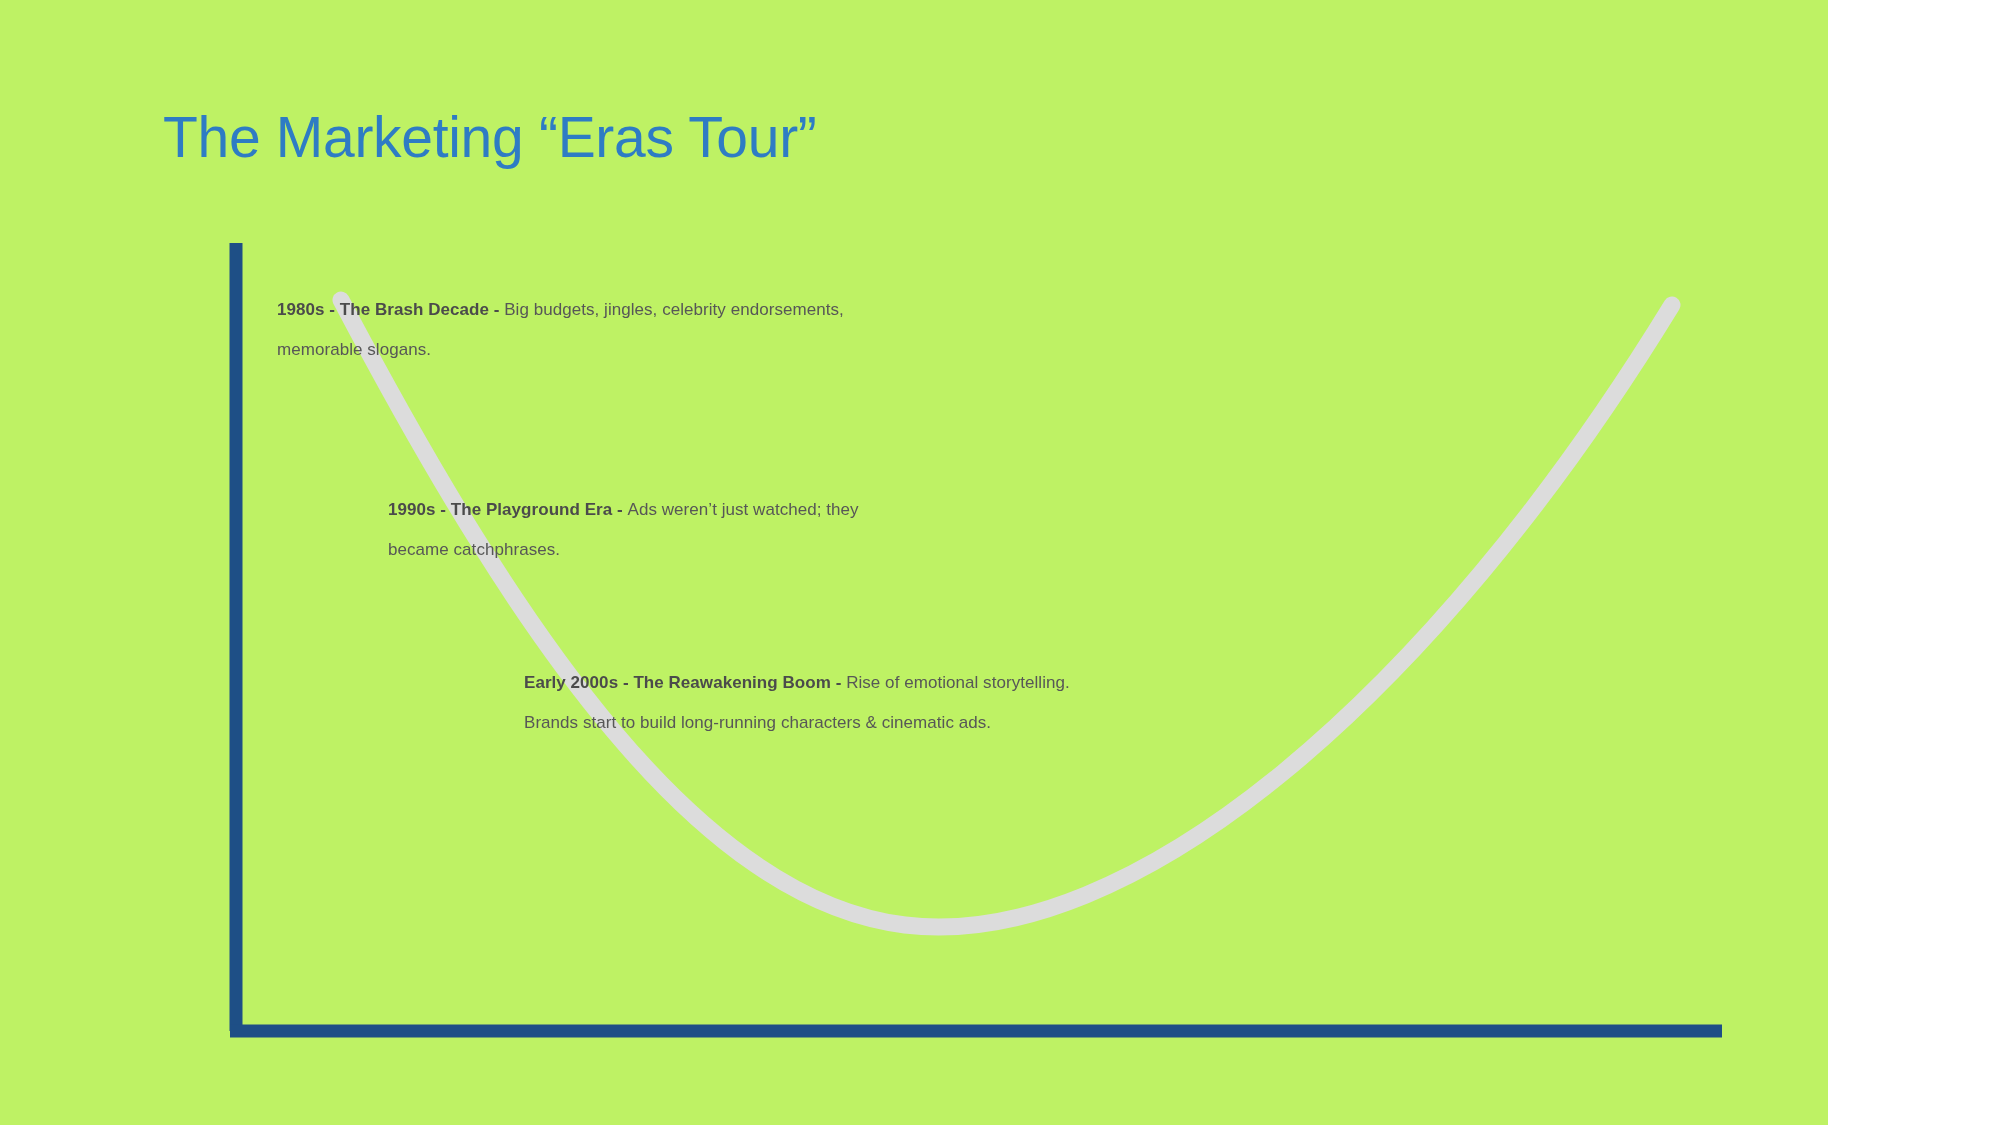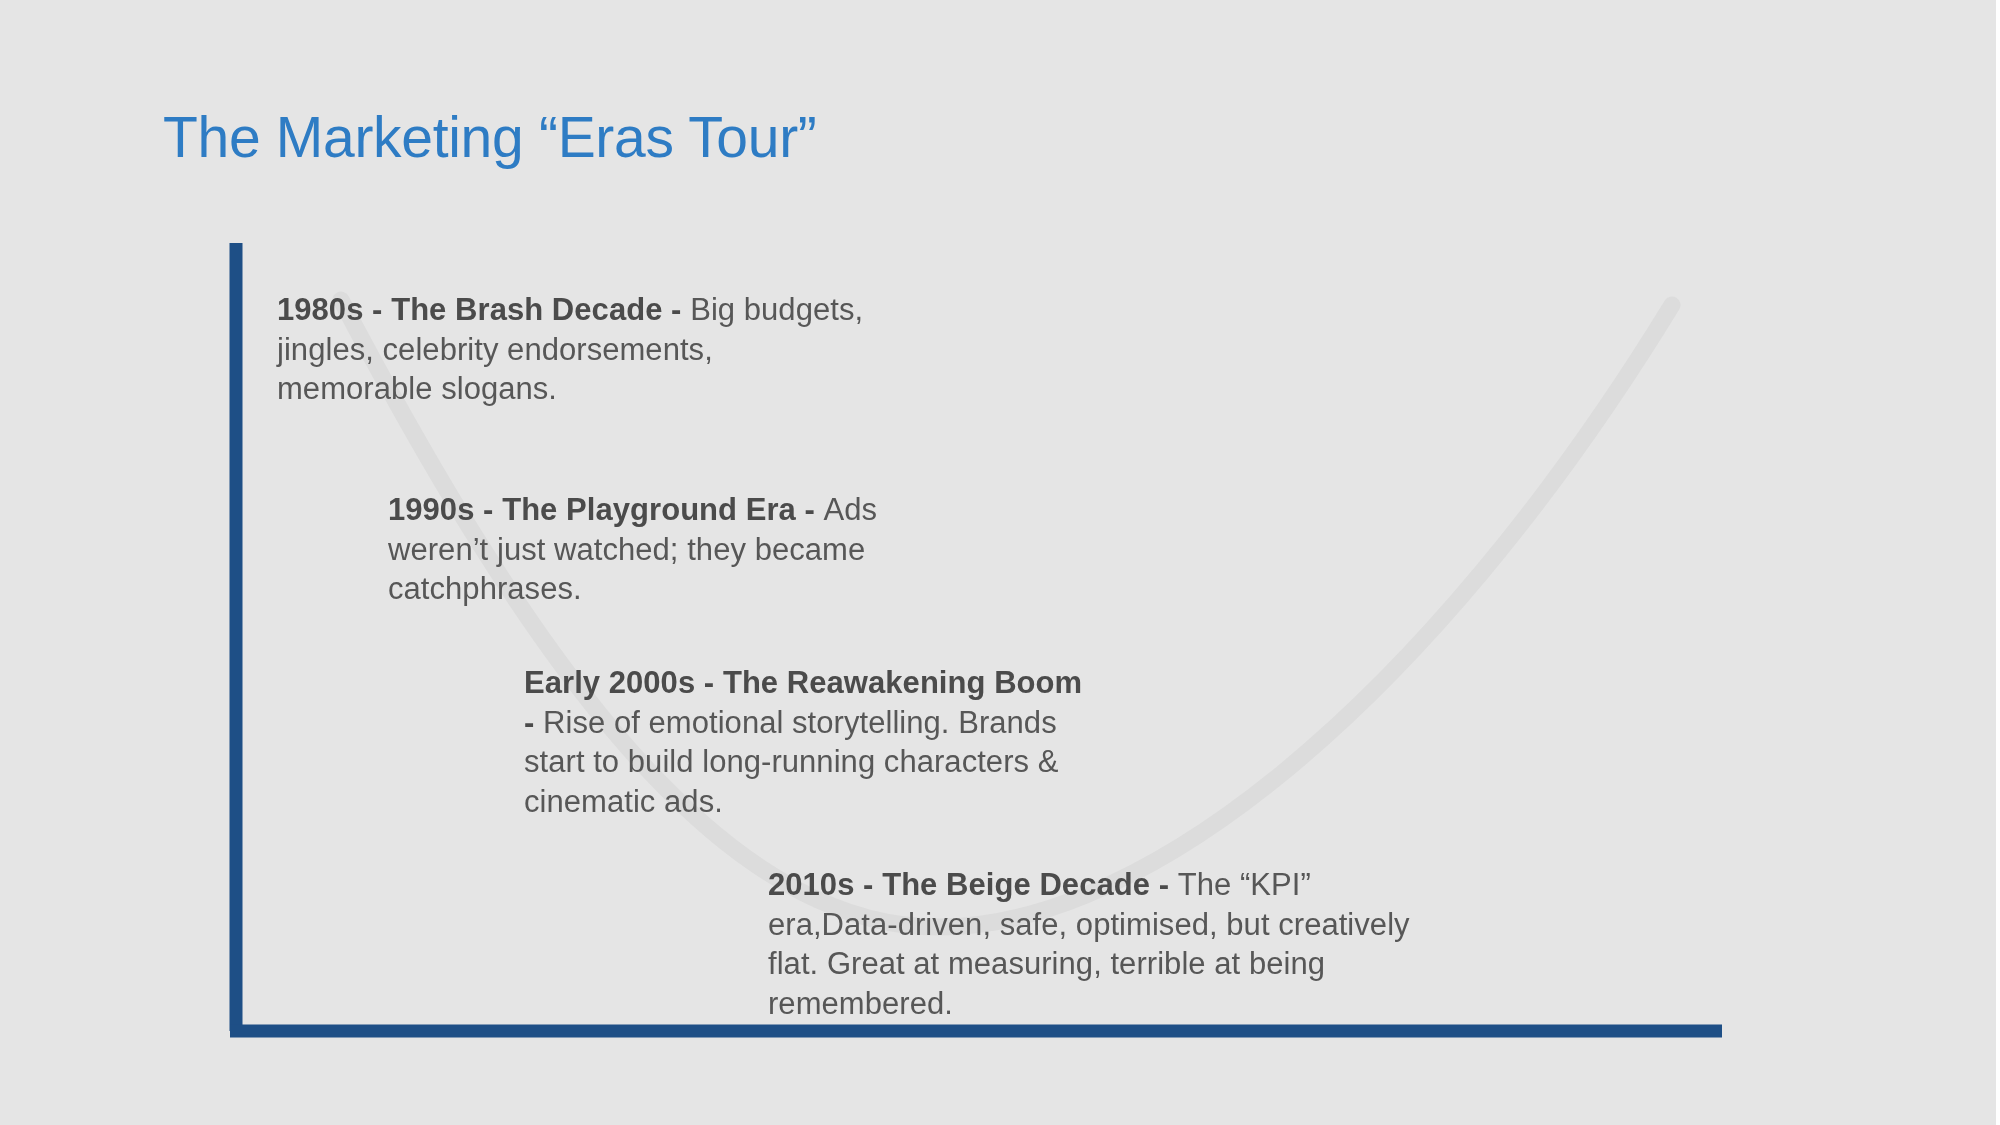--- a/index.html
+++ b/index.html
@@ -6,23 +6,23 @@
     margin: 0;
     padding: 0;
     background: #ffffff;
   }
   body {
     font-family: "Liberation Sans", sans-serif;
     -webkit-font-smoothing: antialiased;
   }
   #slide {
     position: relative;
-    width: 1996px;
+    width: 1828px;
     height: 1125px;
-    background: #e5e5e5;
+    background: #bef264;
     overflow: hidden;
   }
 
   
   #slide-title {
     position: absolute;
     left: 163px;
     top: 105px;
     font-size: 57px;
     line-height: 1.15;
@@ -43,21 +43,21 @@
   #chart-svg {
     position: absolute;
     left: 0;
     top: 0;
   }
 
   
   .era-block {
     position: absolute;
     color: #575757;
-    font-size: 31px;
+    font-size: 17px;
     line-height: 39.5px;
     font-weight: 400;
     letter-spacing: 0.05px;
   }
   .era-block .era-label {
     font-weight: 700;
     color: #4b4b4b;
   }
   .era-block .era-gap {
     display: block;
@@ -93,18 +93,15 @@
   </div>
 
   <div class="era-block" id="era-1990s">
     <span class="era-label">1990s - The Playground Era - </span><span class="era-body">Ads weren’t just watched; they became catchphrases.</span>
   </div>
 
   <div class="era-block" id="era-2000s">
     <span class="era-label">Early 2000s - The Reawakening Boom - </span><span class="era-body">Rise of emotional storytelling. Brands start to build long-running characters &amp; cinematic ads.</span>
   </div>
 
-  <div class="era-block" id="era-2010s">
-    <span class="era-label">2010s - The Beige Decade - </span><span class="era-body">The “KPI” era,Data-driven, safe, optimised, but creatively flat. Great at measuring, terrible at being remembered.</span>
-  </div>
 
 
 </div>
 
 </body></html>

